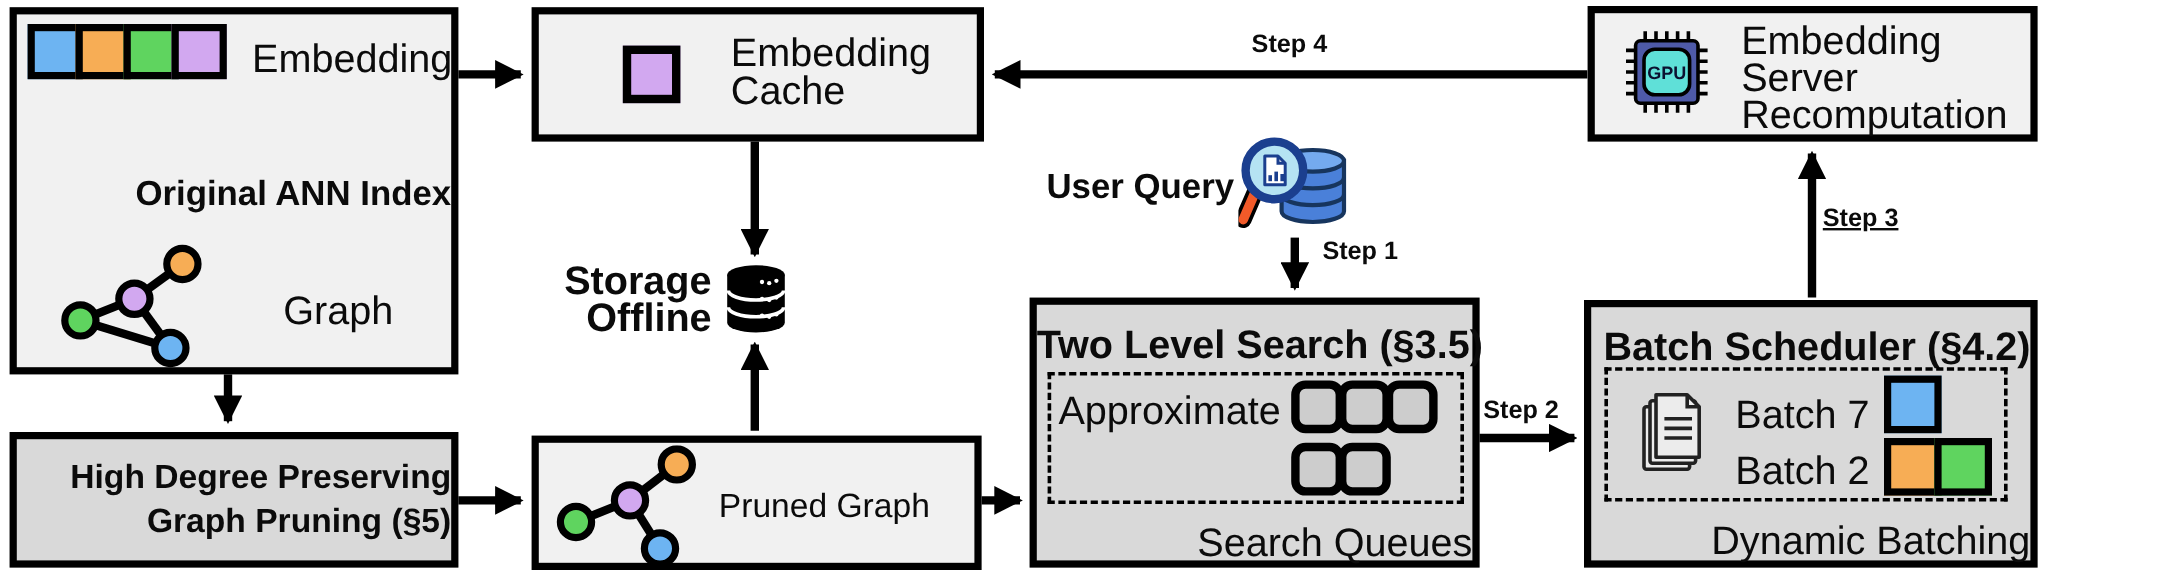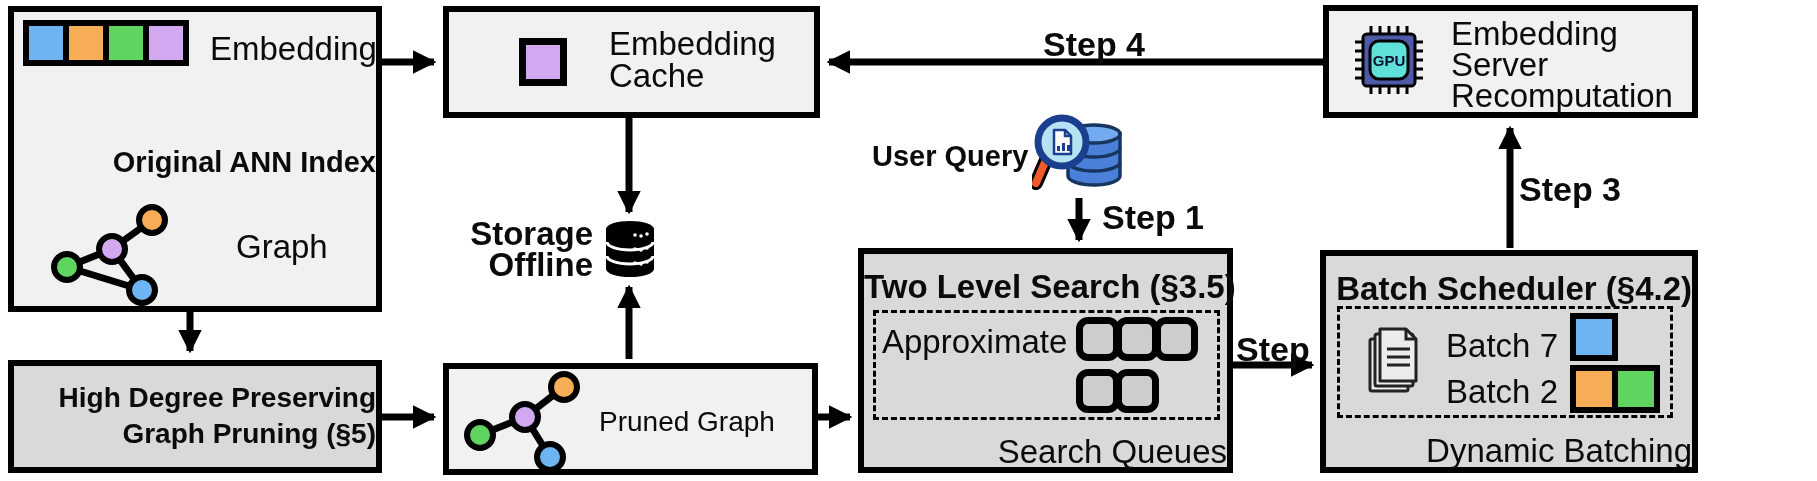--- a/index.html
+++ b/index.html
@@ -6,21 +6,21 @@
   .canvas{
     position:relative; width:1817px; height:481px; background:#ffffff;
     font-family:"Liberation Sans", sans-serif; color:#0b0b0b; overflow:hidden;
   }
   .abs{position:absolute;}
   .box{position:absolute; border:6px solid #000; box-sizing:border-box;}
   .light{background:var(--box-light,#f1f1f1);}
   .gray{background:var(--box-gray,#d9d9d9);}
   .lbl{position:absolute; white-space:nowrap; line-height:1.15;}
   .b{font-weight:700;}
-  .fs25{font-size:34px;} .fs27{font-size:33px;} .fs28{font-size:28px;} .fs29{font-size:29px;}
+  .fs25{font-size:21px;} .fs27{font-size:33px;} .fs28{font-size:28px;} .fs29{font-size:29px;}
   .center{left:0; right:0; text-align:right;}
   .rt{text-align:right;}
   
   .strip{display:flex; position:absolute;}
   .esq{width:34px; height:34px; border:6px solid #000; margin-left:-6px;}
   .esq:first-child{margin-left:0;}
   .c-blue{background:var(--blue,#6db4f2);}
   .c-orange{background:var(--orange,#f7ad55);}
   .c-green{background:var(--green,#5fd45f);}
   .c-purple{background:var(--purple,#d2a8f0);}
@@ -76,21 +76,21 @@
     <svg class="abs" style="left:34px; top:186px;" width="130" height="112" viewBox="0 0 130 112">
       <line x1="104" y1="22" x2="64" y2="51" stroke="#000" stroke-width="7"></line>
       <line x1="64" y1="51" x2="19" y2="69" stroke="#000" stroke-width="7"></line>
       <line x1="19" y1="69" x2="94" y2="92" stroke="#000" stroke-width="7"></line>
       <line x1="64" y1="51" x2="94" y2="92" stroke="#000" stroke-width="7"></line>
       <circle cx="104" cy="22" r="13" stroke="#000" stroke-width="6" style="fill:var(--orange)"></circle>
       <circle cx="64" cy="51" r="13" stroke="#000" stroke-width="6" style="fill:var(--purple)"></circle>
       <circle cx="19" cy="69" r="13" stroke="#000" stroke-width="6" style="fill:var(--green)"></circle>
       <circle cx="94" cy="92" r="13" stroke="#000" stroke-width="6" style="fill:var(--blue)"></circle>
     </svg>
-    <div class="lbl fs27" style="left:222px; top:216px;">Graph</div>
+    <div class="lbl fs27" style="left:222px; top:228px;">Graph</div>
   </div>
 
   <div class="box gray" style="left:8px; top:360px; width:374px; height:113px;">
     <div class="lbl b fs28 center" style="top:16px;">High Degree Preserving</div>
     <div class="lbl b fs28 center" style="top:52px;">Graph Pruning (§5)</div>
   </div>
 
   <div class="box light" style="left:443px; top:6px; width:377px; height:112px;">
     <div class="cachesq c-purple abs" style="left:70px; top:26px;"></div>
     <div class="lbl fs27" style="left:160px; top:16px; line-height:32px;">
@@ -188,21 +188,21 @@
         <div class="bsq c-blue"></div>
       </div>
       <div class="lbl fs27 rt" style="left:106px; top:64px; width:112px;">Batch 2</div>
       <div class="brow" style="left:230px; top:56px;">
         <div class="bsq c-orange"></div>
         <div class="bsq c-green"></div>
       </div>
     </div>
     <div class="lbl fs27 center" style="top:176px;">Dynamic Batching</div>
   </div>
-  <div class="lbl b fs25" style="left:1519px; top:170px;">Step 3</div>
+  <div class="lbl b fs25" style="left:1519px; top:170px;text-decoration:underline;">Step 3</div>
 
   <div class="box light" style="left:1323px; top:5px; width:375px; height:113px;">
     <svg class="abs" style="left:22px; top:11px;" width="76" height="76" viewBox="0 0 76 76">
       <g stroke="#000" stroke-width="3">
         <line x1="20" y1="4" x2="20" y2="12"></line>
           <line x1="29" y1="4" x2="29" y2="12"></line>
         <line x1="38" y1="4" x2="38" y2="12"></line>
           <line x1="47" y1="4" x2="47" y2="12"></line>
         <line x1="56" y1="4" x2="56" y2="12"></line>
         <line x1="20" y1="64" x2="20" y2="72"></line>

